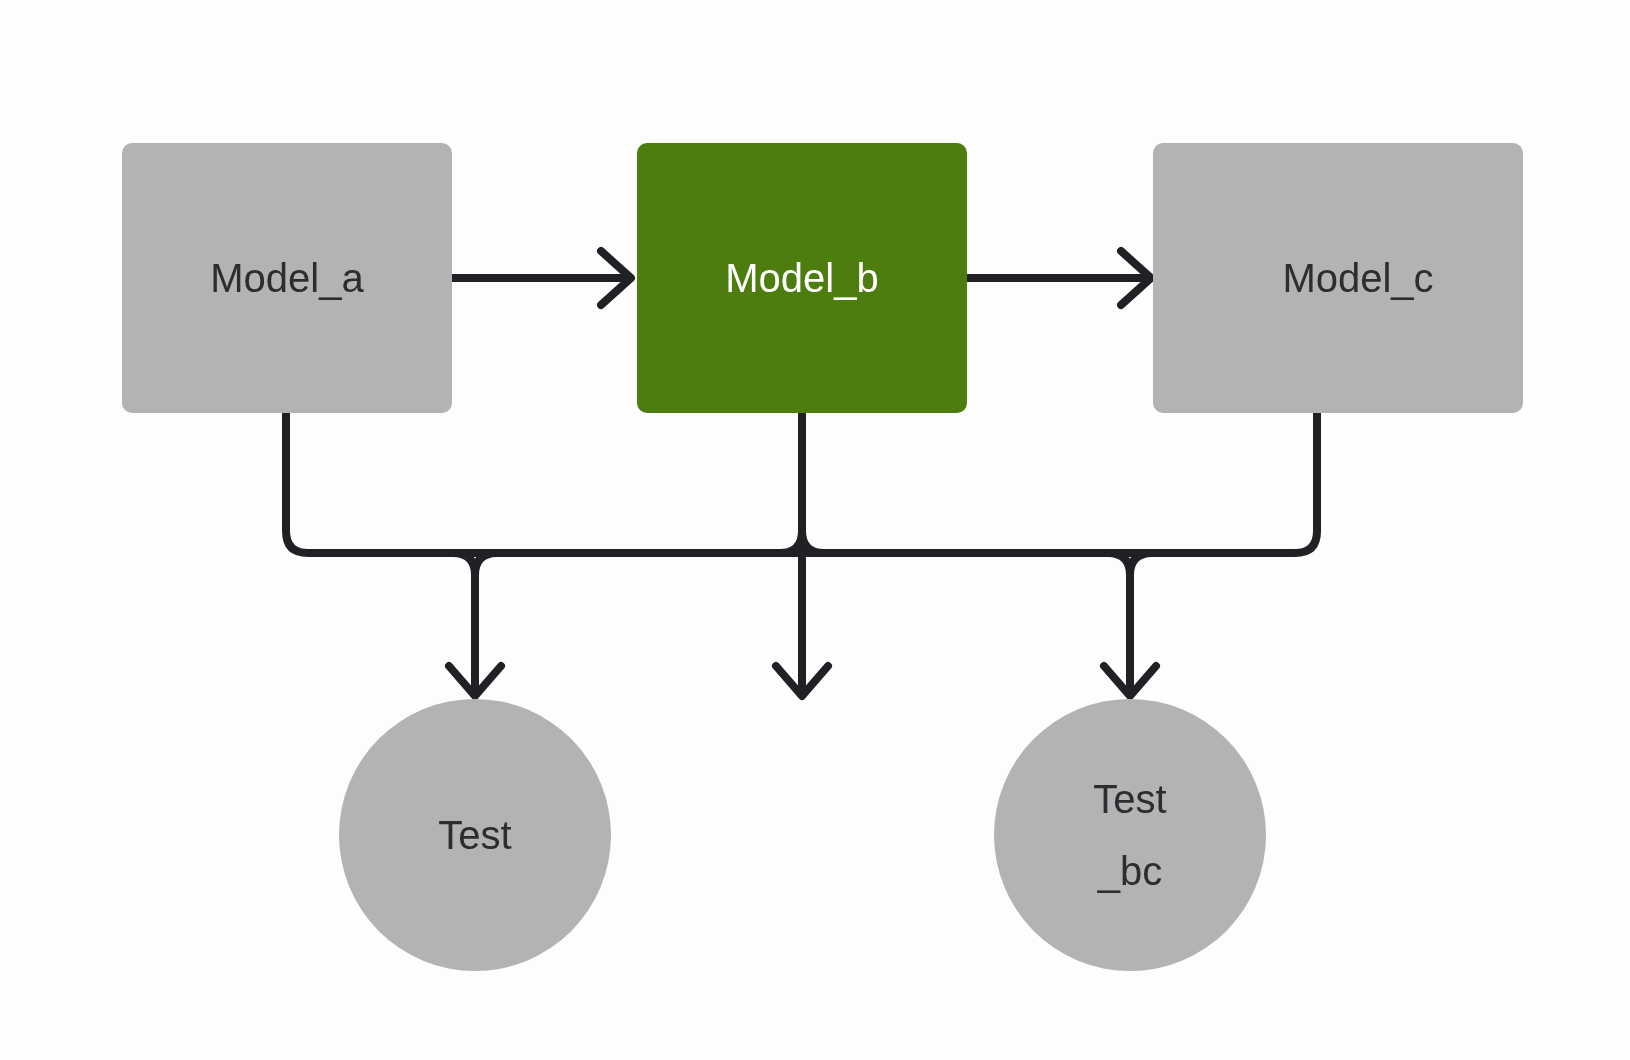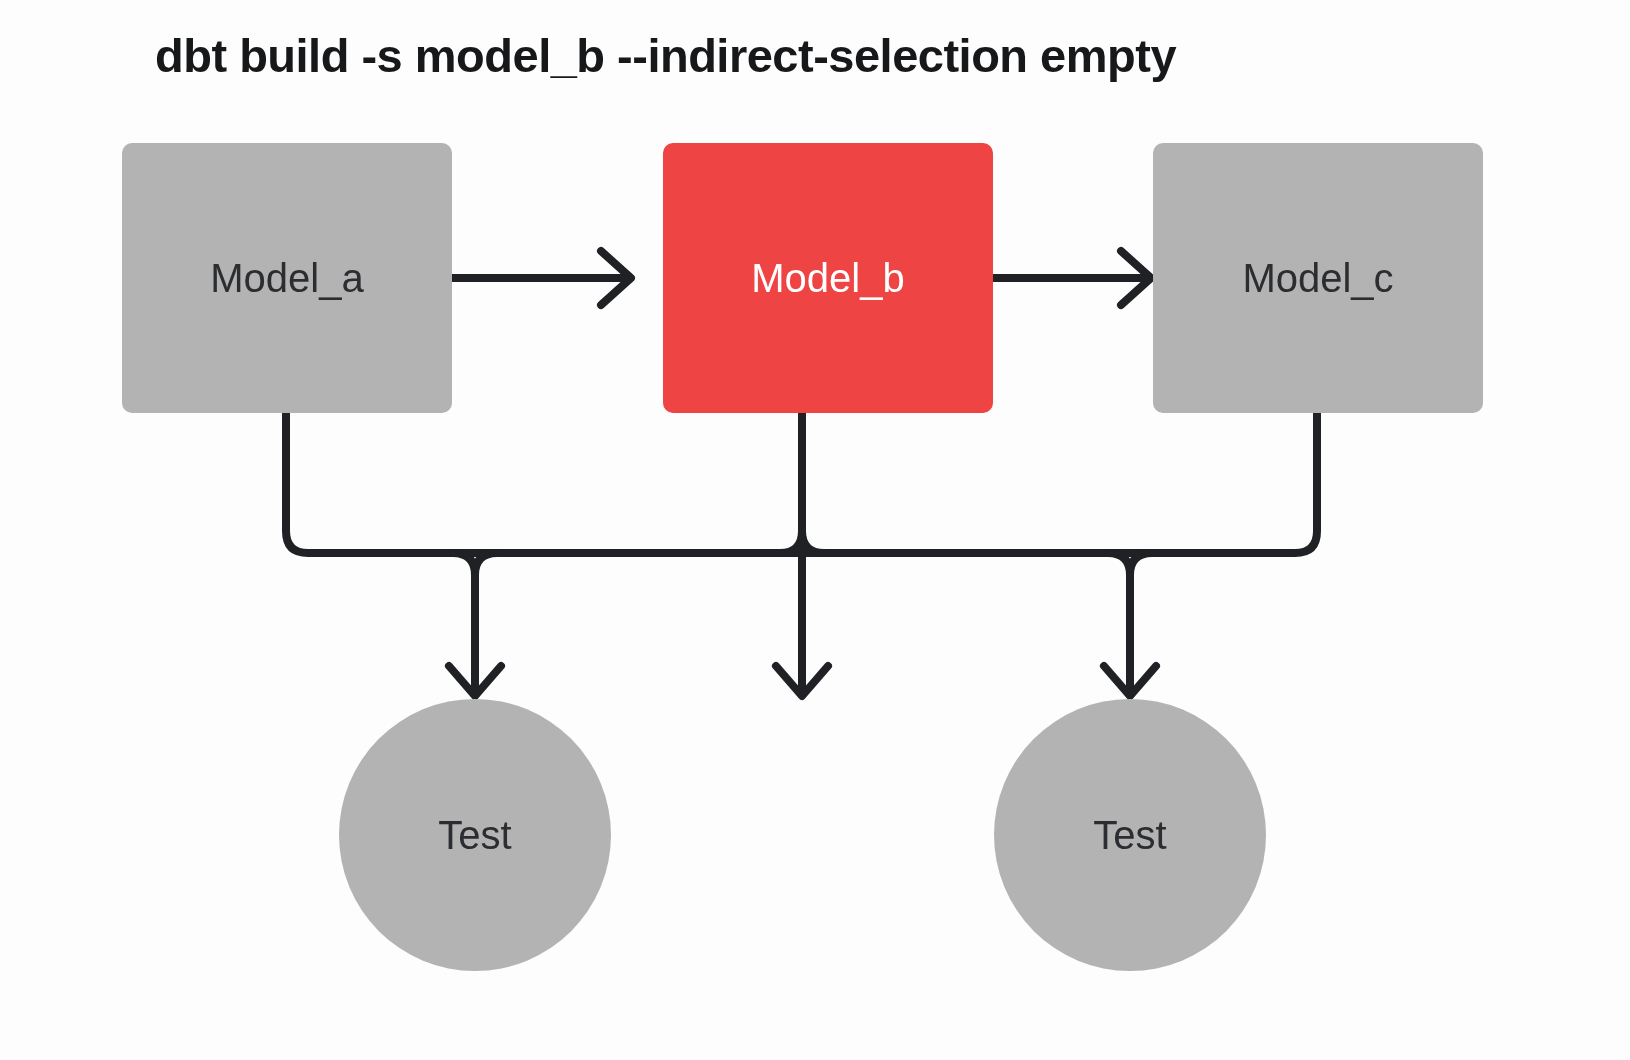--- a/index.html
+++ b/index.html
@@ -27,27 +27,26 @@
     color:#2b2d30;
     font-size:40px;
   }
   .box {
     width:330px; height:270px;
     top:143px;
     border-radius:10px;
     background:#b3b3b3;
   }
   .box.selected {
-    background:#ef4444;
+    background:#4d7c0f;
     color:#ffffff;
-    margin-left:26px;
   }
   #node-model-a { left:122px; }
   #node-model-b { left:637px; }
-  #node-model-c { left:1153px; }
+  #node-model-c { left:1153px;padding-left:40px; }
   .circle {
     width:272px; height:272px;
     top:699px;
     border-radius:50%;
     background:#b3b3b3;
     text-align:center;
   }
   #node-test-ab { left:339px; }
   #node-test-b  { left:666px; }
   #node-test-bc { left:994px; }
@@ -64,21 +63,20 @@
     stroke-width:8;
     stroke-linecap:round;
     stroke-linejoin:round;
   }
 </style>
 </head>
 <body>
 
 <div class="canvas">
 
-  <div class="title">dbt build -s model_b --indirect-selection empty</div>
 
   <svg class="connectors" viewBox="0 0 1630 1060">
 
     <path d="M 450,278 H 626"></path>
     <path d="M 601,251 L 631,278 L 601,305"></path>
 
     <path d="M 967,278 H 1146"></path>
     <path d="M 1121,251 L 1151,278 L 1121,305"></path>
 
     <path d="M 286,413 V 531 Q 286,553 308,553 H 802"></path>
@@ -117,16 +115,17 @@
   <div class="node circle" id="node-test-ab">
     <div class="lines">
       <div>Test</div>
     </div>
   </div>
 
 
   <div class="node circle" id="node-test-bc">
     <div class="lines">
       <div>Test</div>
+      <div>_bc</div>
     </div>
   </div>
 
 </div>
 
 </body></html>

